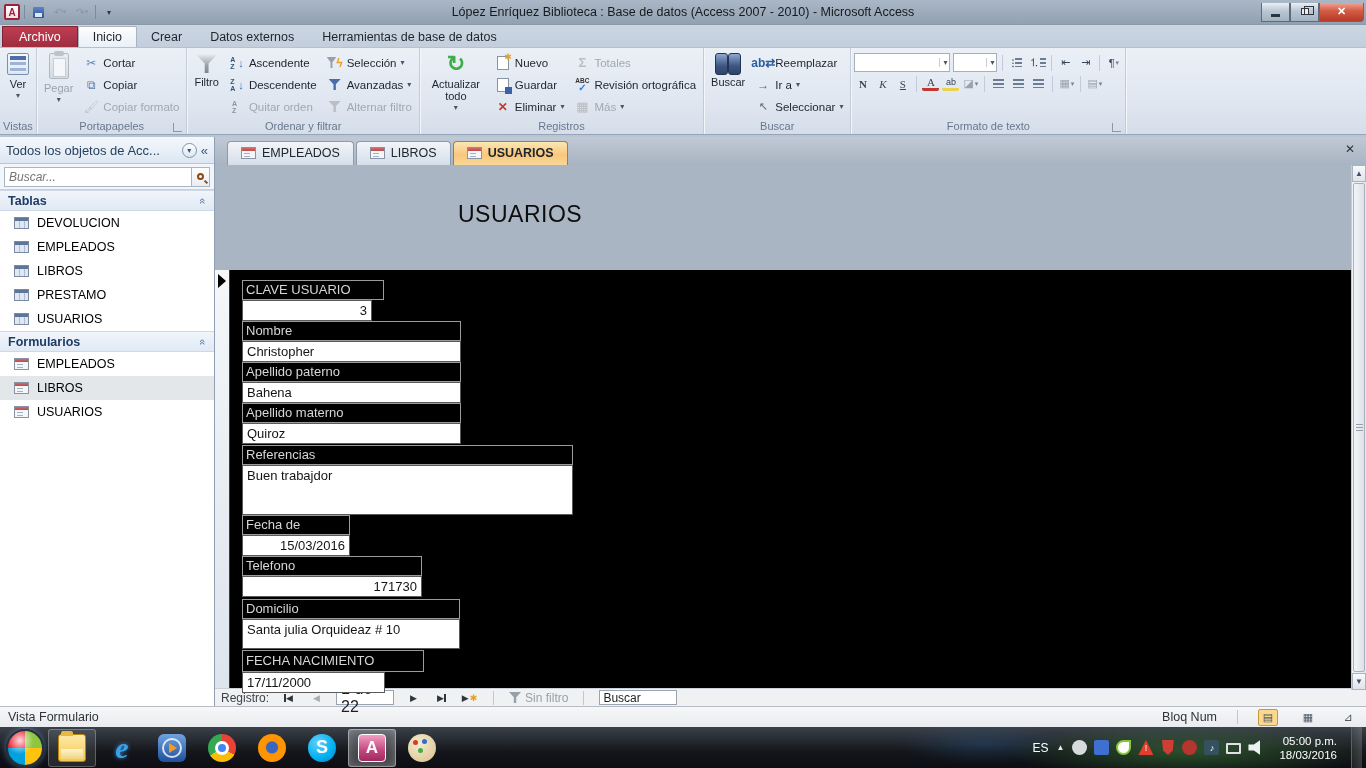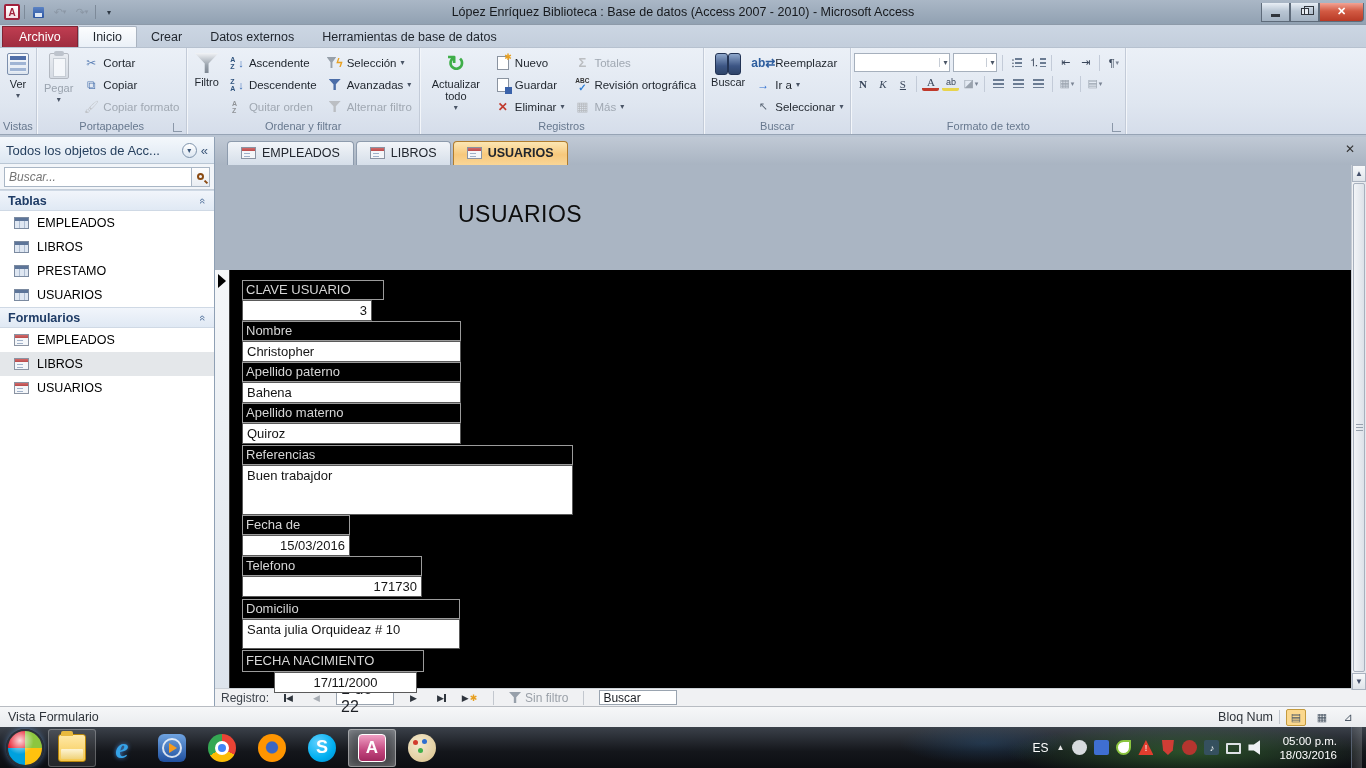--- a/index.html
+++ b/index.html
@@ -141,41 +141,41 @@
   .f4 .fvalue{height:50px;}
   .f5 .flabel,.f5 .fvalue{width:108px;}
   .f5 .fvalue{text-align:right;}
   .f6 .flabel,.f6 .fvalue{width:180px;}
   .f6 .fvalue{text-align:right;}
   .f7 .flabel,.f7 .fvalue{width:218px;}
   .f7{margin-top:2px;}
   .f7 .fvalue{height:30px;}
   .f8{margin-top:1px;}
   .f8 .flabel{width:182px;height:22px;line-height:20px;}
-  .f8 .fvalue{width:143px;text-align:center;margin-left:32px;}
+  .f8 .fvalue{width:143px;text-align:left;}
   
   .vscroll{position:absolute;top:28px;right:0;width:15px;height:525px;background:linear-gradient(90deg,#f0f2f5,#e4e8ed);border-left:1px solid #c6ccd4;display:flex;flex-direction:column;}
   .vs-btn{height:17px;background:linear-gradient(#f7f9fb,#dfe4ea);border:1px solid #aab3c0;display:flex;align-items:center;justify-content:center;font-size:8px;color:#44506b;}
   .vs-thumb{flex:1;margin:1px;background:linear-gradient(90deg,#f2f4f7,#dde2e9);border:1px solid #a8b1be;border-radius:2px;display:flex;align-items:center;justify-content:center;}
   .vs-grip{width:7px;height:8px;background:repeating-linear-gradient(#97a1ad 0 1px,transparent 1px 3px);}
   .vs-btn.bottom{margin-top:auto;}
   
   .record-nav{height:18px;background:#f0f1f3;border-top:1px solid #cbd0d6;display:flex;align-items:center;padding-left:6px;gap:11px;font-size:12px;color:#3d434b;}
   .navb{width:17px;height:14px;display:flex;align-items:center;justify-content:center;font-size:9px;color:#2f353d;gap:0;}
   .navb .bar{width:2px;height:8px;background:#2f353d;}
   .navb.dis{color:#a8adb4;}
   .navb .star{color:#e8a020;font-size:9px;margin-left:1px;}
   .pos-box{width:58px;height:15px;background:#fff;border:1px solid #9aa4b0;font-size:16px;display:flex;align-items:center;padding-left:4px;color:#1c1f24;}
   .rn-sep{width:1px;height:14px;background:#c3c8cf;margin:0 4px;}
   .sinfiltro{display:flex;align-items:center;gap:4px;color:#9aa0a8;}
   .rn-search{width:78px;height:15px;background:#fff;border:1px solid #9aa4b0;font-size:12px;color:#1c1f24;padding:0 3px;outline:none;}
 
   
   .statusbar{height:21px;background:linear-gradient(#f6f7f8,#e9ebee);border-top:1px solid #b8bcc2;display:flex;align-items:center;padding:0 8px;font-size:12.5px;color:#2e333a;}
-  .sb-right{margin-left:auto;display:flex;align-items:center;gap:6px;}
+  .sb-right{margin-left:auto;display:flex;align-items:center;gap:20px;}
   .sb-sep{width:1px;height:14px;background:#c3c8cf;}
   .view-btn{width:20px;height:17px;border:1px solid transparent;display:flex;align-items:center;justify-content:center;font-size:11px;color:#4c5866;border-radius:2px;}
   .view-btn.active{background:#fbd88e;border-color:#c49a3e;}
 
   
   .taskbar{height:41px;background:linear-gradient(#3b414a,#14161b 60%,#0c0e12);position:relative;display:flex;align-items:center;padding-left:2px;}
   .taskbar::before{content:"";position:absolute;inset:0;background:radial-gradient(ellipse 260px 40px at 87% 60%,rgba(70,150,60,.45),transparent 70%),radial-gradient(ellipse 120px 30px at 72% 40%,rgba(40,90,140,.35),transparent 70%);pointer-events:none;}
   .taskbar>*{position:relative;}
   .start-orb{width:38px;height:38px;border-radius:50%;margin:0 4px;background:radial-gradient(circle at 35% 28%,rgba(255,255,255,.85),rgba(255,255,255,0) 42%),conic-gradient(#8dc63f 0 25%,#ffc20e 0 50%,#00a1de 0 75%,#e81123 0);border:2px solid #2a3038;box-shadow:0 0 6px rgba(120,180,255,.5);}
   .app-slot{width:48px;height:38px;display:flex;align-items:center;justify-content:center;border-radius:3px;border:1px solid transparent;}
@@ -510,20 +510,24 @@
             <i></i>
           </span>
       </div>
       <div>
           <div class="nav-sec-header">
             <span class="sec-title">Tablas</span>
             <span class="sec-chev">«</span>
           </div>
           <div class="nav-item">
             <span class="obj-ico tbl-ico"></span>
+            <span>DEVOLUCION</span>
+          </div>
+          <div class="nav-item">
+            <span class="obj-ico tbl-ico"></span>
             <span>EMPLEADOS</span>
           </div>
           <div class="nav-item">
             <span class="obj-ico tbl-ico"></span>
             <span>LIBROS</span>
           </div>
           <div class="nav-item">
             <span class="obj-ico tbl-ico"></span>
             <span>PRESTAMO</span>
           </div>

